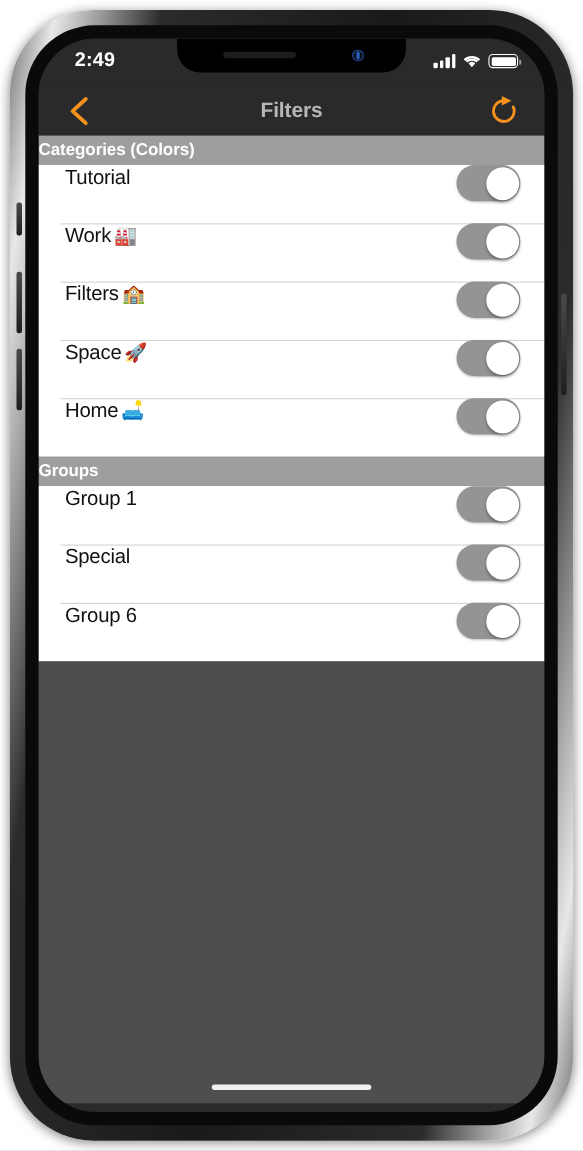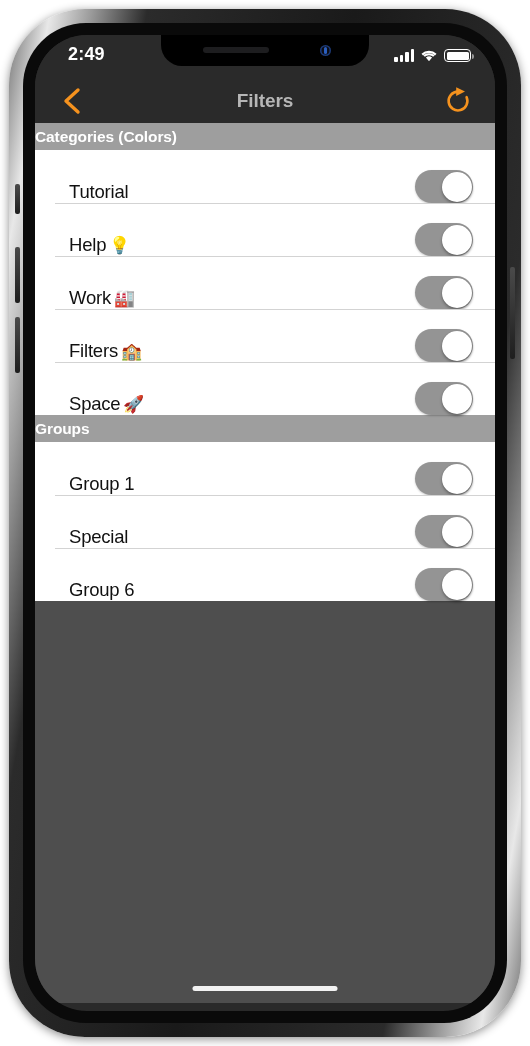--- a/index.html
+++ b/index.html
@@ -210,23 +210,23 @@
     color: #ffffff;
     font-size: 15.5px;
     font-weight: bold;
     letter-spacing: -0.1px;
   }
   .section-body { background: #ffffff; }
   .list-row {
     height: 53px;
     background: #ffffff;
     display: flex;
-    align-items: flex-end;
+    align-items: flex-start;
     justify-content: space-between;
-    padding-left: 34px;
+    padding-left: 24px;
     padding-right: 22px;
     position: relative;
     box-sizing: border-box;
     cursor: pointer;
   }
   .list-row + .list-row::before {
     content: "";
     position: absolute;
     left: 20px;
     right: 0;
@@ -335,39 +335,39 @@
       <div id="list-area">
           <div class="section-header">Categories (Colors)</div>
           <div class="section-body">
             <div class="list-row">
               <div class="row-label"><span>Tutorial</span></div>
               <div class="toggle">
                 <div class="knob"></div>
               </div>
             </div>
             <div class="list-row">
-              <div class="row-label"><span>Help</span><span class="emoji">💡</span></div>
-              <div class="toggle">
-                <div class="knob"></div>
-              </div>
-            </div>
-            <div class="list-row">
               <div class="row-label"><span>Work</span><span class="emoji">🏭</span></div>
               <div class="toggle">
                 <div class="knob"></div>
               </div>
             </div>
             <div class="list-row">
               <div class="row-label"><span>Filters</span><span class="emoji">🏫</span></div>
               <div class="toggle">
                 <div class="knob"></div>
               </div>
             </div>
             <div class="list-row">
               <div class="row-label"><span>Space</span><span class="emoji">🚀</span></div>
+              <div class="toggle">
+                <div class="knob"></div>
+              </div>
+            </div>
+            <div class="list-row">
+              <div class="row-label"><span>Home</span><span class="emoji">🛋️</span></div>
               <div class="toggle">
                 <div class="knob"></div>
               </div>
             </div>
           </div>
           <div class="section-header">Groups</div>
           <div class="section-body">
             <div class="list-row">
               <div class="row-label"><span>Group 1</span></div>
               <div class="toggle">

